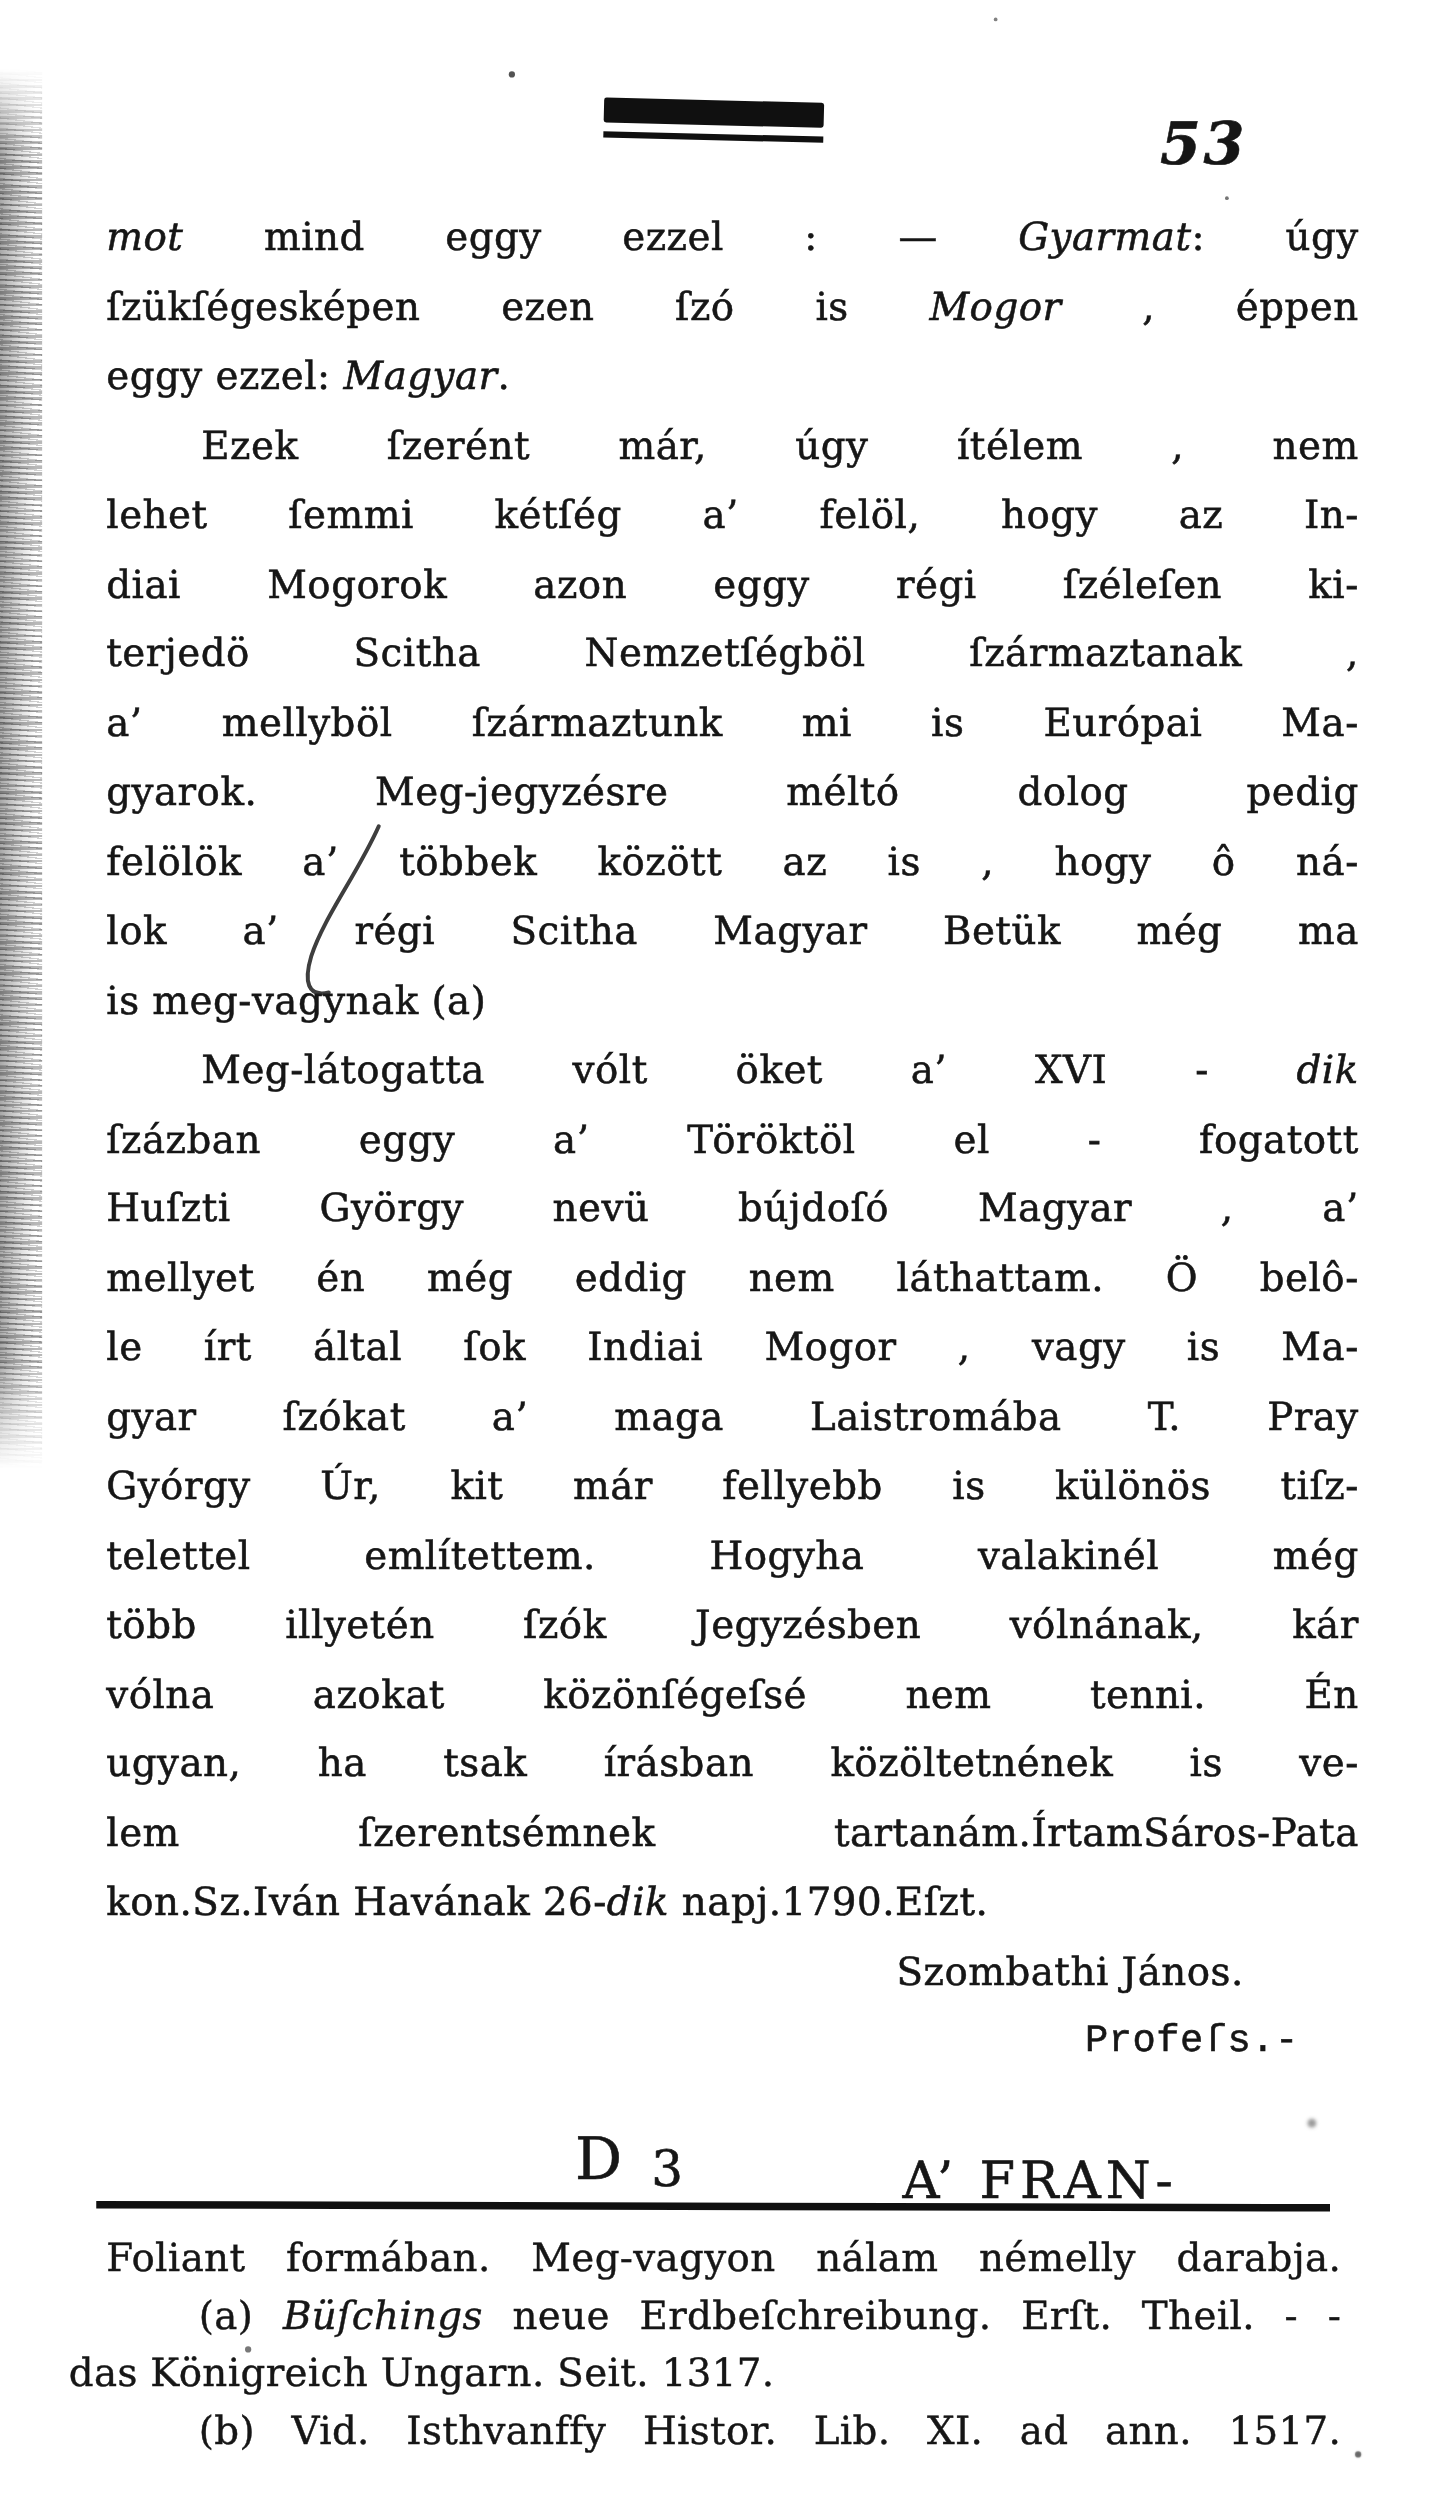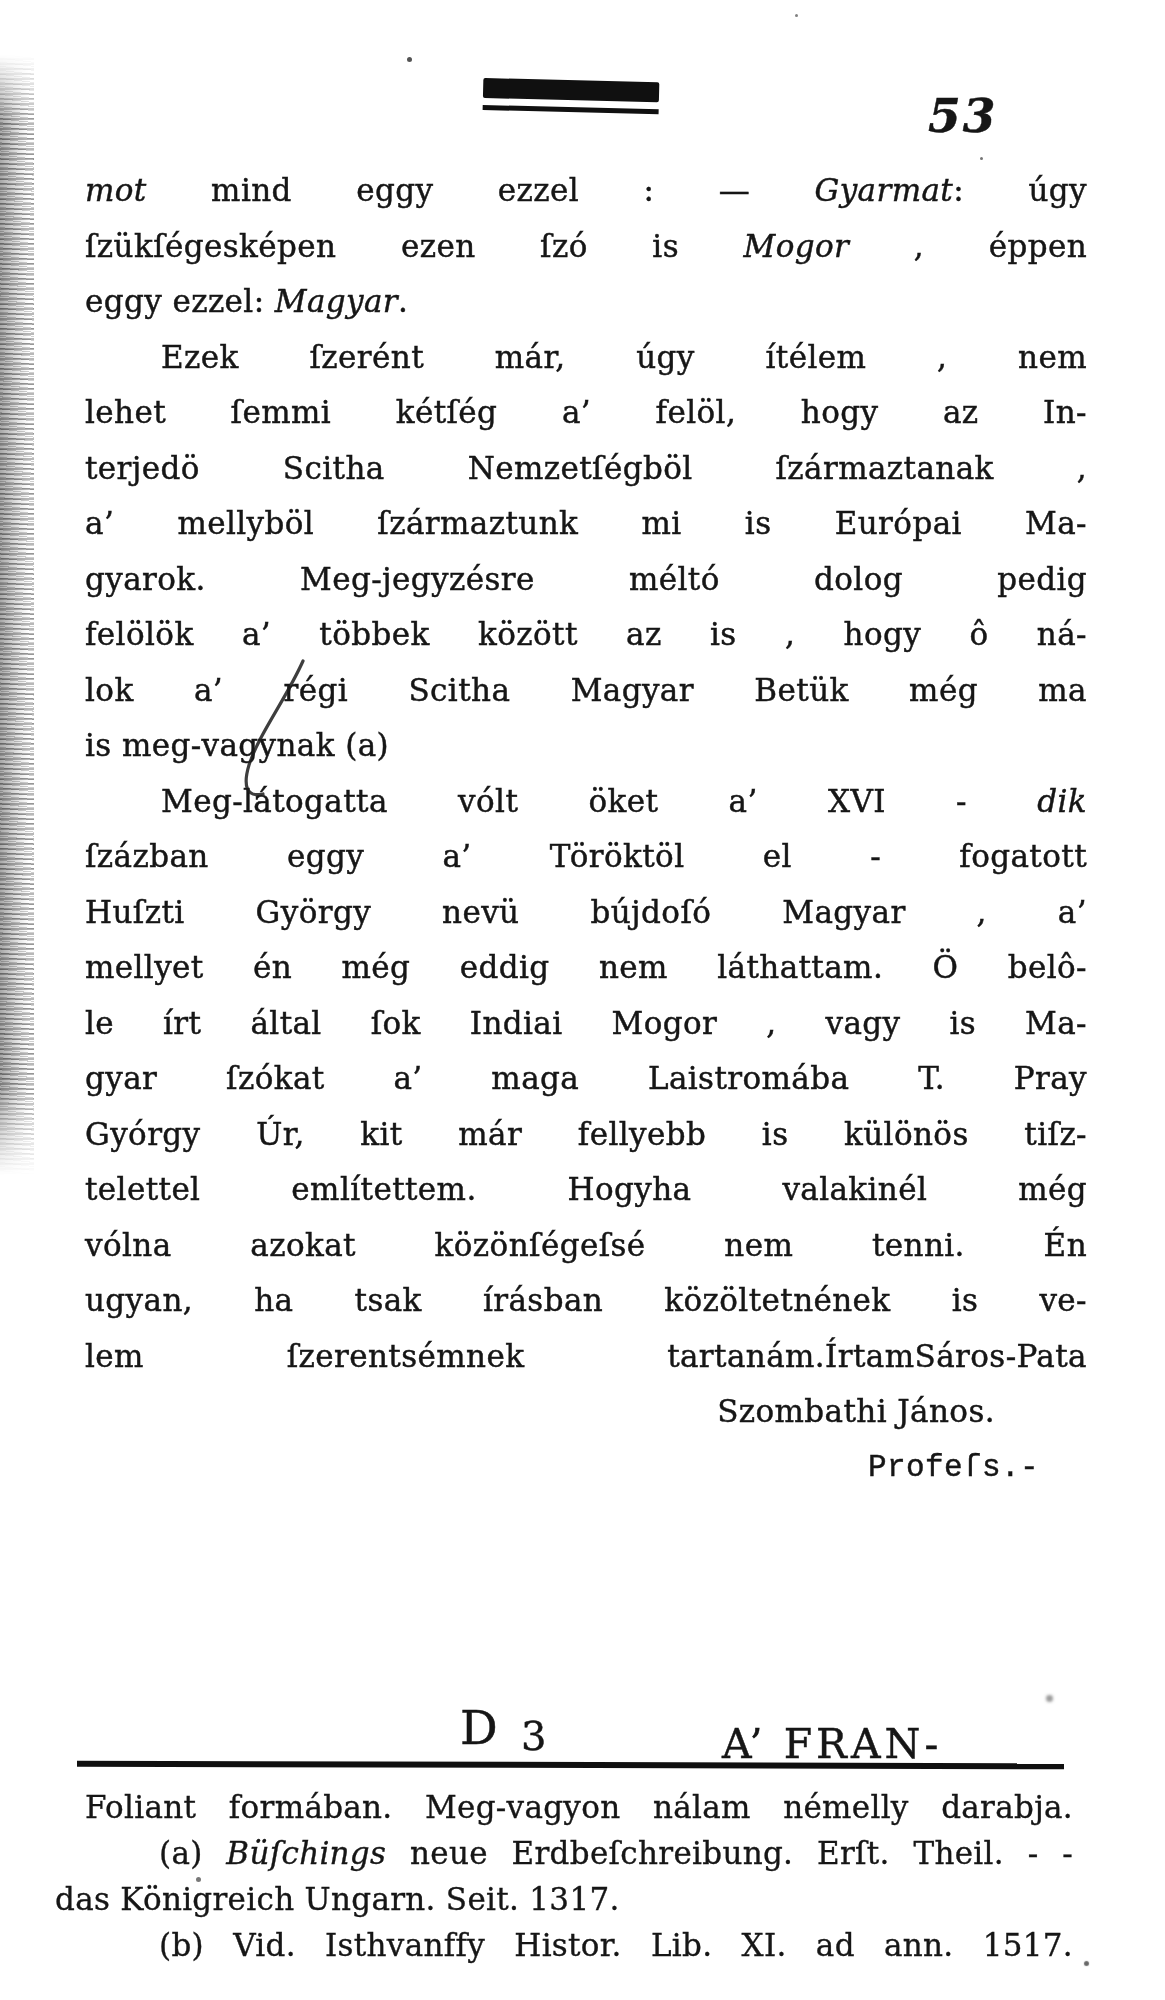--- a/index.html
+++ b/index.html
@@ -84,37 +84,40 @@
   </div>
 
   <div class="pnum">53</div>
 
   <main class="body" id="body">
       <div class="line"><span class="it">mot</span><span> mind eggy ezzel : — </span><span class="it">Gyarmat</span><span>: úgy</span></div>
       <div class="line"><span>ſzükſégesképen ezen ſzó is </span><span class="it">Mogor</span><span> , éppen</span></div>
       <div class="line end"><span>eggy ezzel: </span><span class="it">Magyar</span><span>.</span></div>
       <div class="line indent"><span>Ezek ſzerént már, úgy ítélem , nem</span></div>
       <div class="line"><span>lehet ſemmi kétſég a’ felöl, hogy az In-</span></div>
+      <div class="line"><span>diai Mogorok azon eggy régi ſzéleſen ki-</span></div>
       <div class="line"><span>terjedö Scitha Nemzetſégböl ſzármaztanak ,</span></div>
       <div class="line"><span>a’ mellyböl ſzármaztunk mi is Európai Ma-</span></div>
       <div class="line"><span>gyarok.  Meg-jegyzésre méltó dolog pedig</span></div>
       <div class="line"><span>felölök a’ többek között az is , hogy ô ná-</span></div>
       <div class="line"><span>lok a’ régi Scitha Magyar Betük még ma</span></div>
       <div class="line end"><span>is meg-vagynak (a)</span></div>
       <div class="line indent"><span>Meg-látogatta vólt öket a’ XVI - </span><span class="it">dik</span></div>
       <div class="line"><span>ſzázban eggy a’ Töröktöl el - fogatott</span></div>
       <div class="line"><span>Huſzti György nevü bújdoſó Magyar , a’</span></div>
       <div class="line"><span>mellyet én még eddig nem láthattam. Ö belô-</span></div>
       <div class="line"><span>le írt által ſok Indiai Mogor , vagy is Ma-</span></div>
       <div class="line"><span>gyar ſzókat a’ maga Laistromába  T. Pray</span></div>
       <div class="line"><span>Gyórgy Úr, kit már fellyebb is különös tiſz-</span></div>
       <div class="line"><span>telettel említettem.  Hogyha valakinél még</span></div>
+      <div class="line"><span>több illyetén ſzók Jegyzésben vólnának, kár</span></div>
       <div class="line"><span>vólna azokat közönſégeſsé nem tenni.  Én</span></div>
       <div class="line"><span>ugyan, ha tsak írásban közöltetnének is ve-</span></div>
       <div class="line"><span>lem ſzerentsémnek tartanám.ÍrtamSáros-Pata</span></div>
+      <div class="line end"><span>kon.Sz.Iván Havának 26-</span><span class="it">dik</span><span> napj.1790.Eſzt.</span></div>
       <div class="line end right"><span>Szombathi János.</span></div>
       <div class="line end right r2"><span>Profeſs.-</span></div>
     </main>
 
   <svg class="ink" width="100" height="155" viewBox="0 0 100 155">
     <path d="M75 6 C 58 44, 31 79, 21 110 C 15 130, 18 143, 35 139" fill="none" stroke="#1c1c1c" stroke-width="3.2" stroke-linecap="round" opacity="0.85"></path>
   </svg>
 
   <div class="catch">
     <span class="g-letter">D</span>

